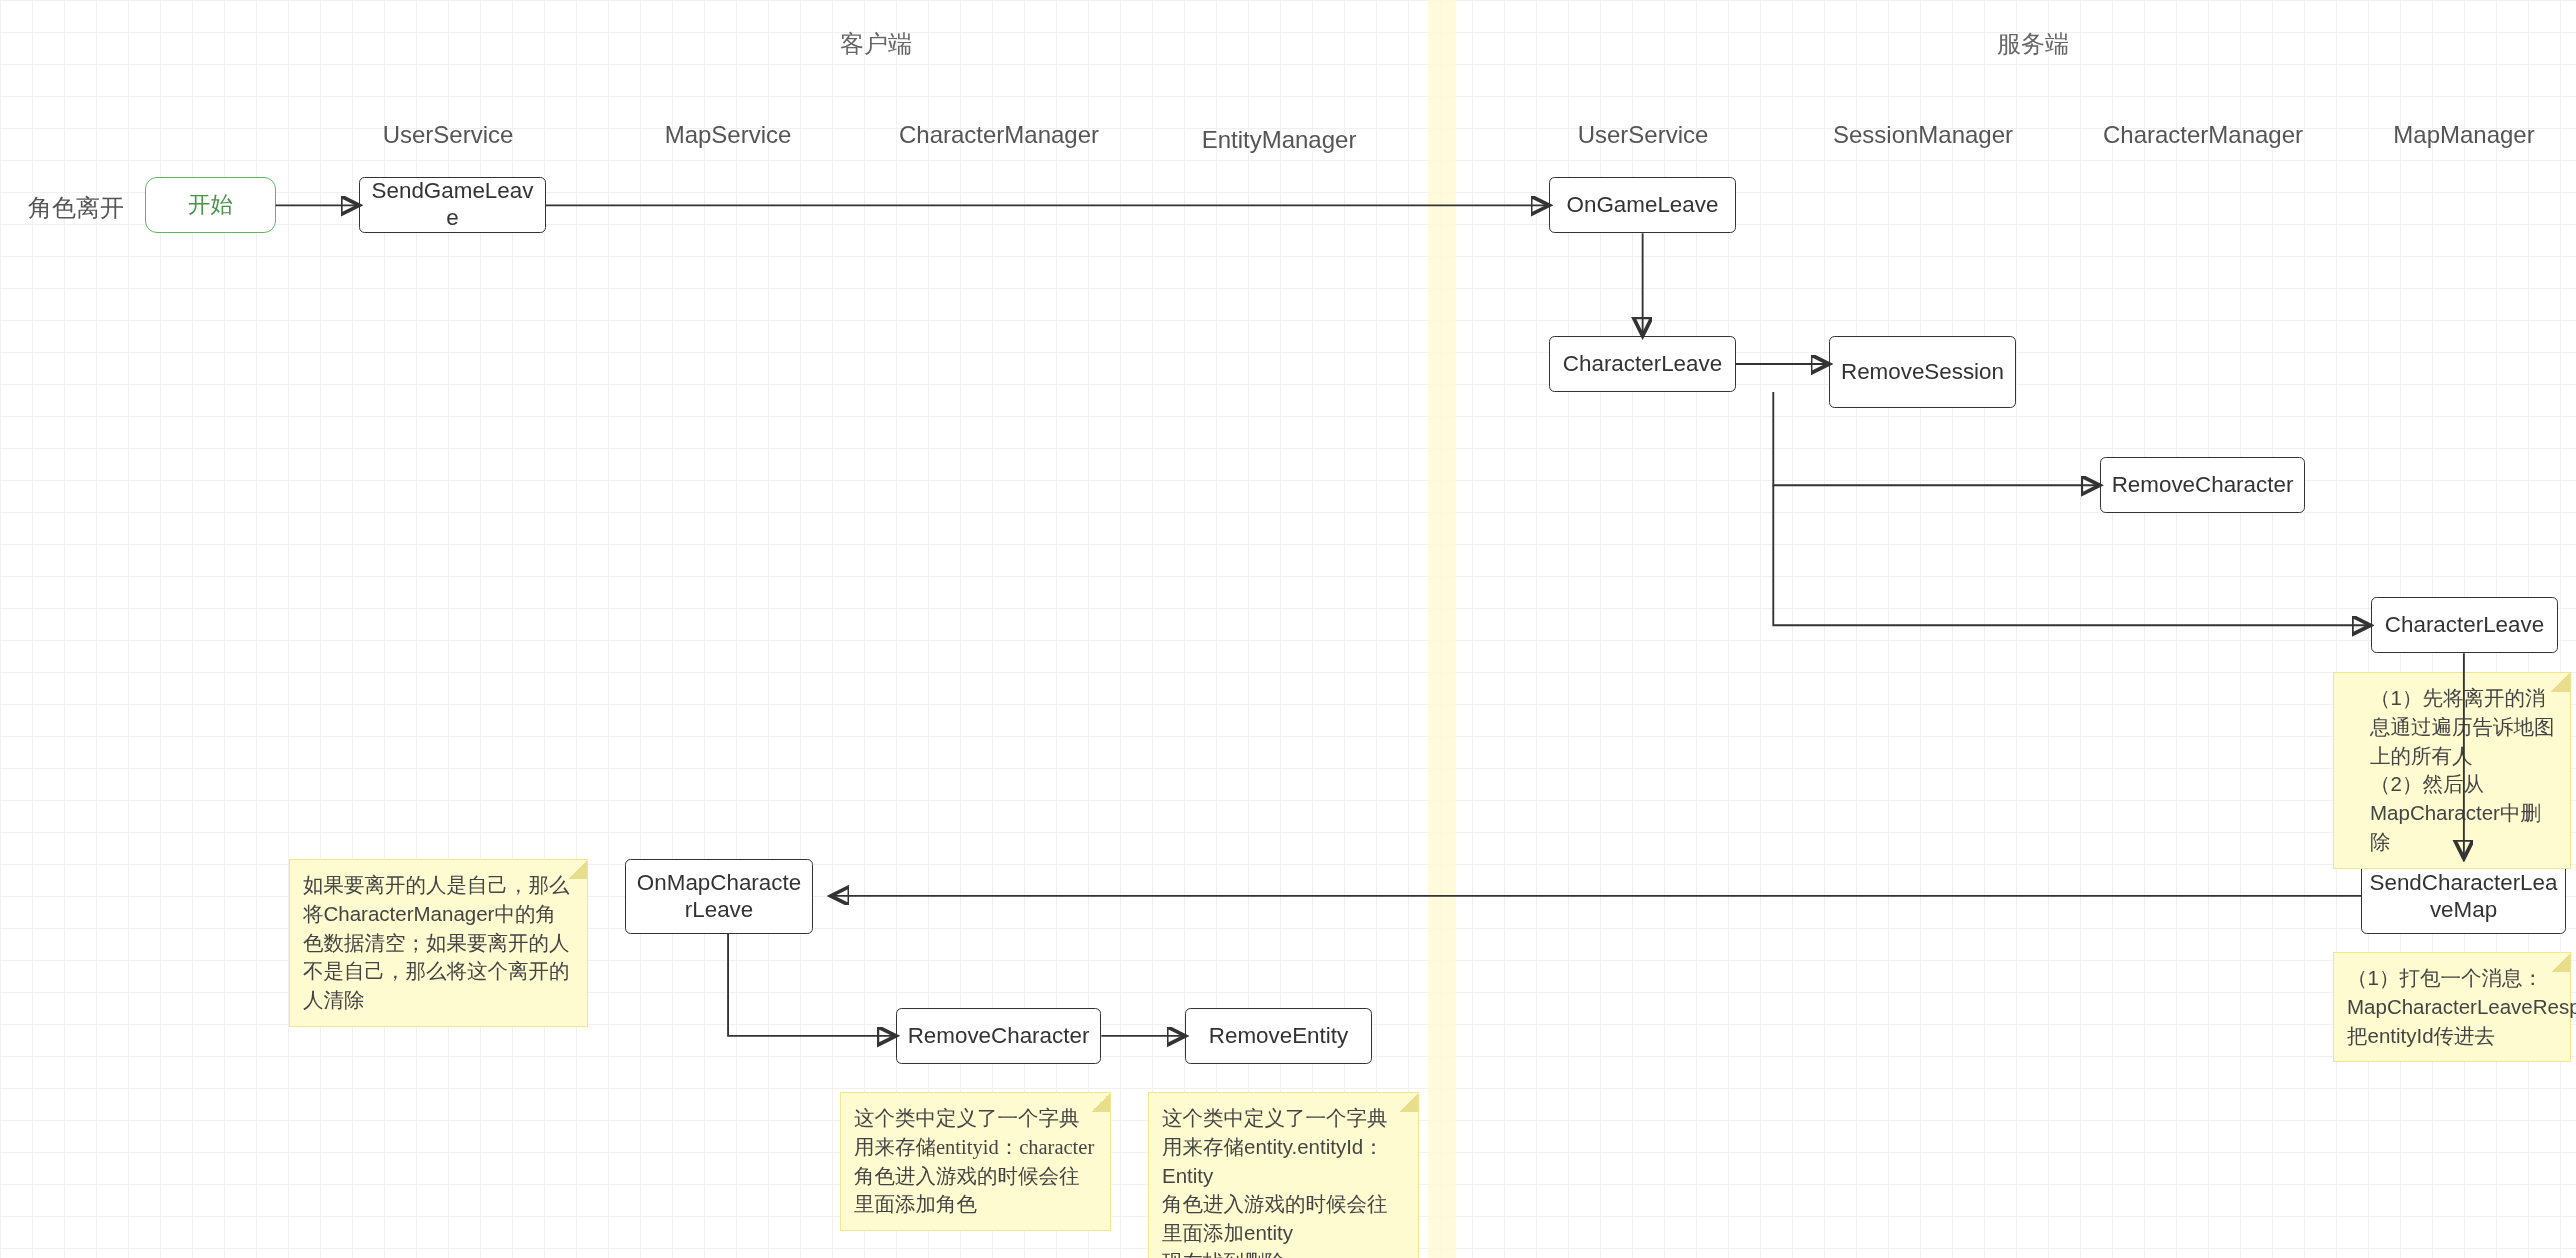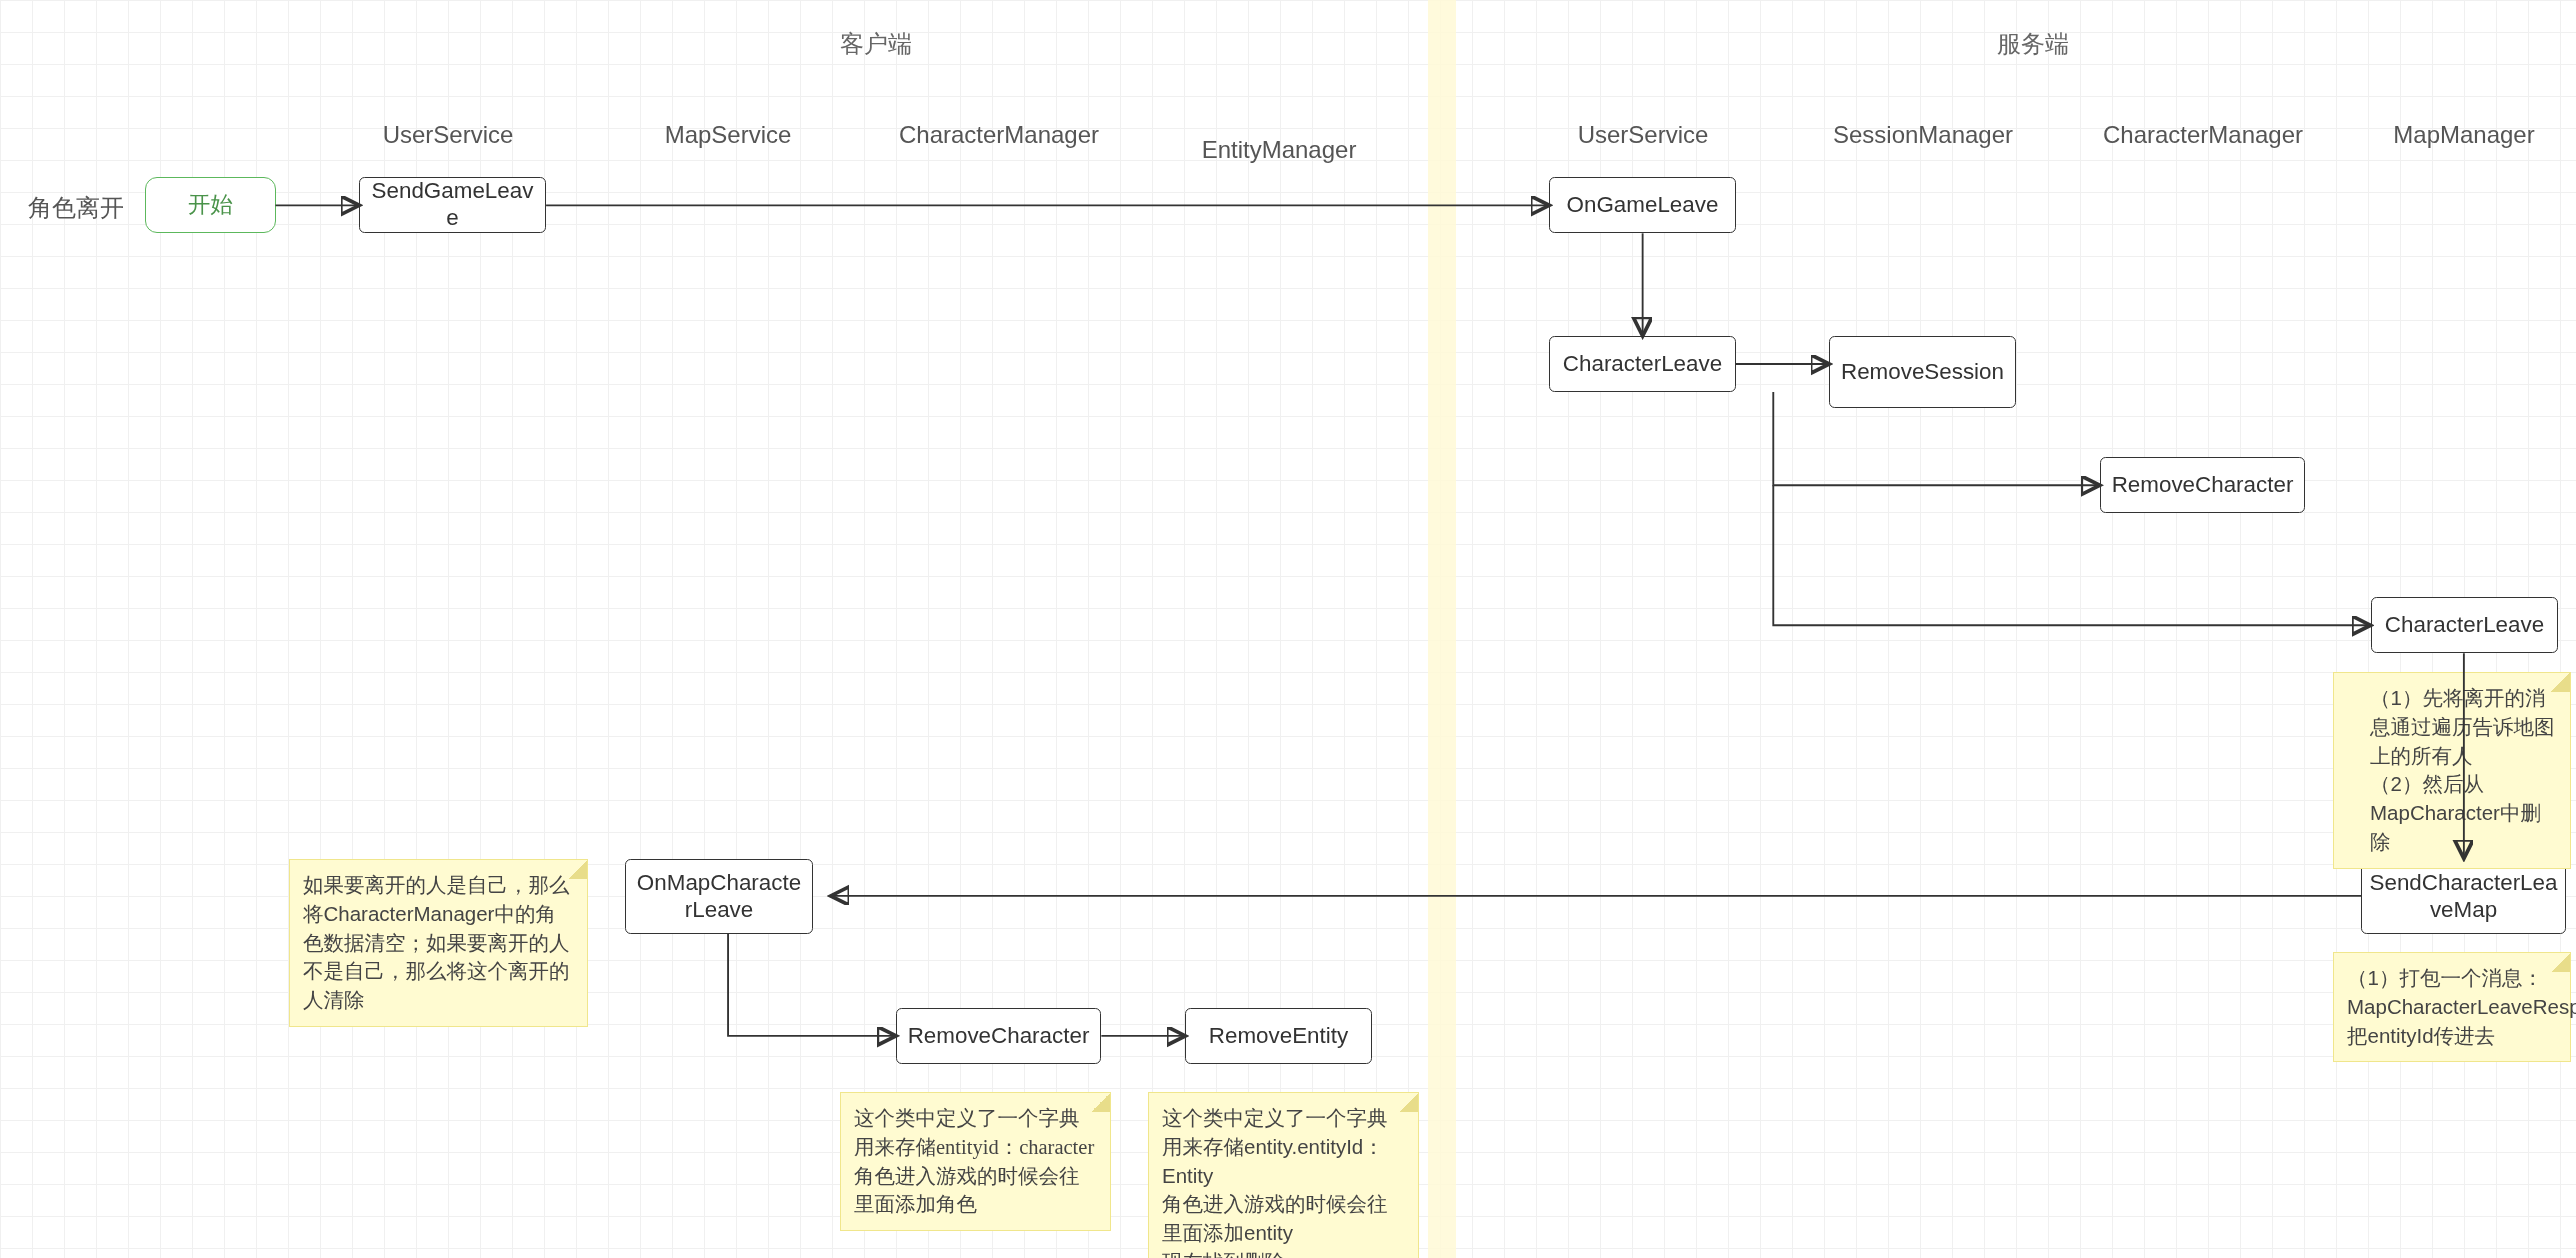--- a/index.html
+++ b/index.html
@@ -103,21 +103,21 @@
 
 <div class="grid"></div>
 <div class="divider" style="left:1428px;"></div>
 
 <div class="sec-label" style="left:840px; top:28px;">客户端</div>
 <div class="sec-label" style="left:1997px; top:28px;">服务端</div>
 
 <div class="col-label" style="left:448px;  top:121px;">UserService</div>
 <div class="col-label" style="left:728px;  top:121px;">MapService</div>
 <div class="col-label" style="left:999px; top:121px;">CharacterManager</div>
-<div class="col-label" style="left:1279px; top:136px;">EntityManager</div>
+<div class="col-label" style="left:1279px; top:126px;">EntityManager</div>
 <div class="col-label" style="left:1643px; top:121px;">UserService</div>
 <div class="col-label" style="left:1923px; top:121px;">SessionManager</div>
 <div class="col-label" style="left:2203px; top:121px;">CharacterManager</div>
 <div class="col-label" style="left:2464px; top:121px;">MapManager</div>
 
 <div class="row-label" style="left:28px; top:192px;">角色离开</div>
 
 <div class="node start" style="left:145px; top:177px; width:131px; height:56px;">开始</div>
 <div class="node" style="left:359px; top:177px; width:187px; height:56px;">SendGameLeave</div>
 <div class="node" style="left:1549px; top:177px; width:187px; height:56px;">OnGameLeave</div>

